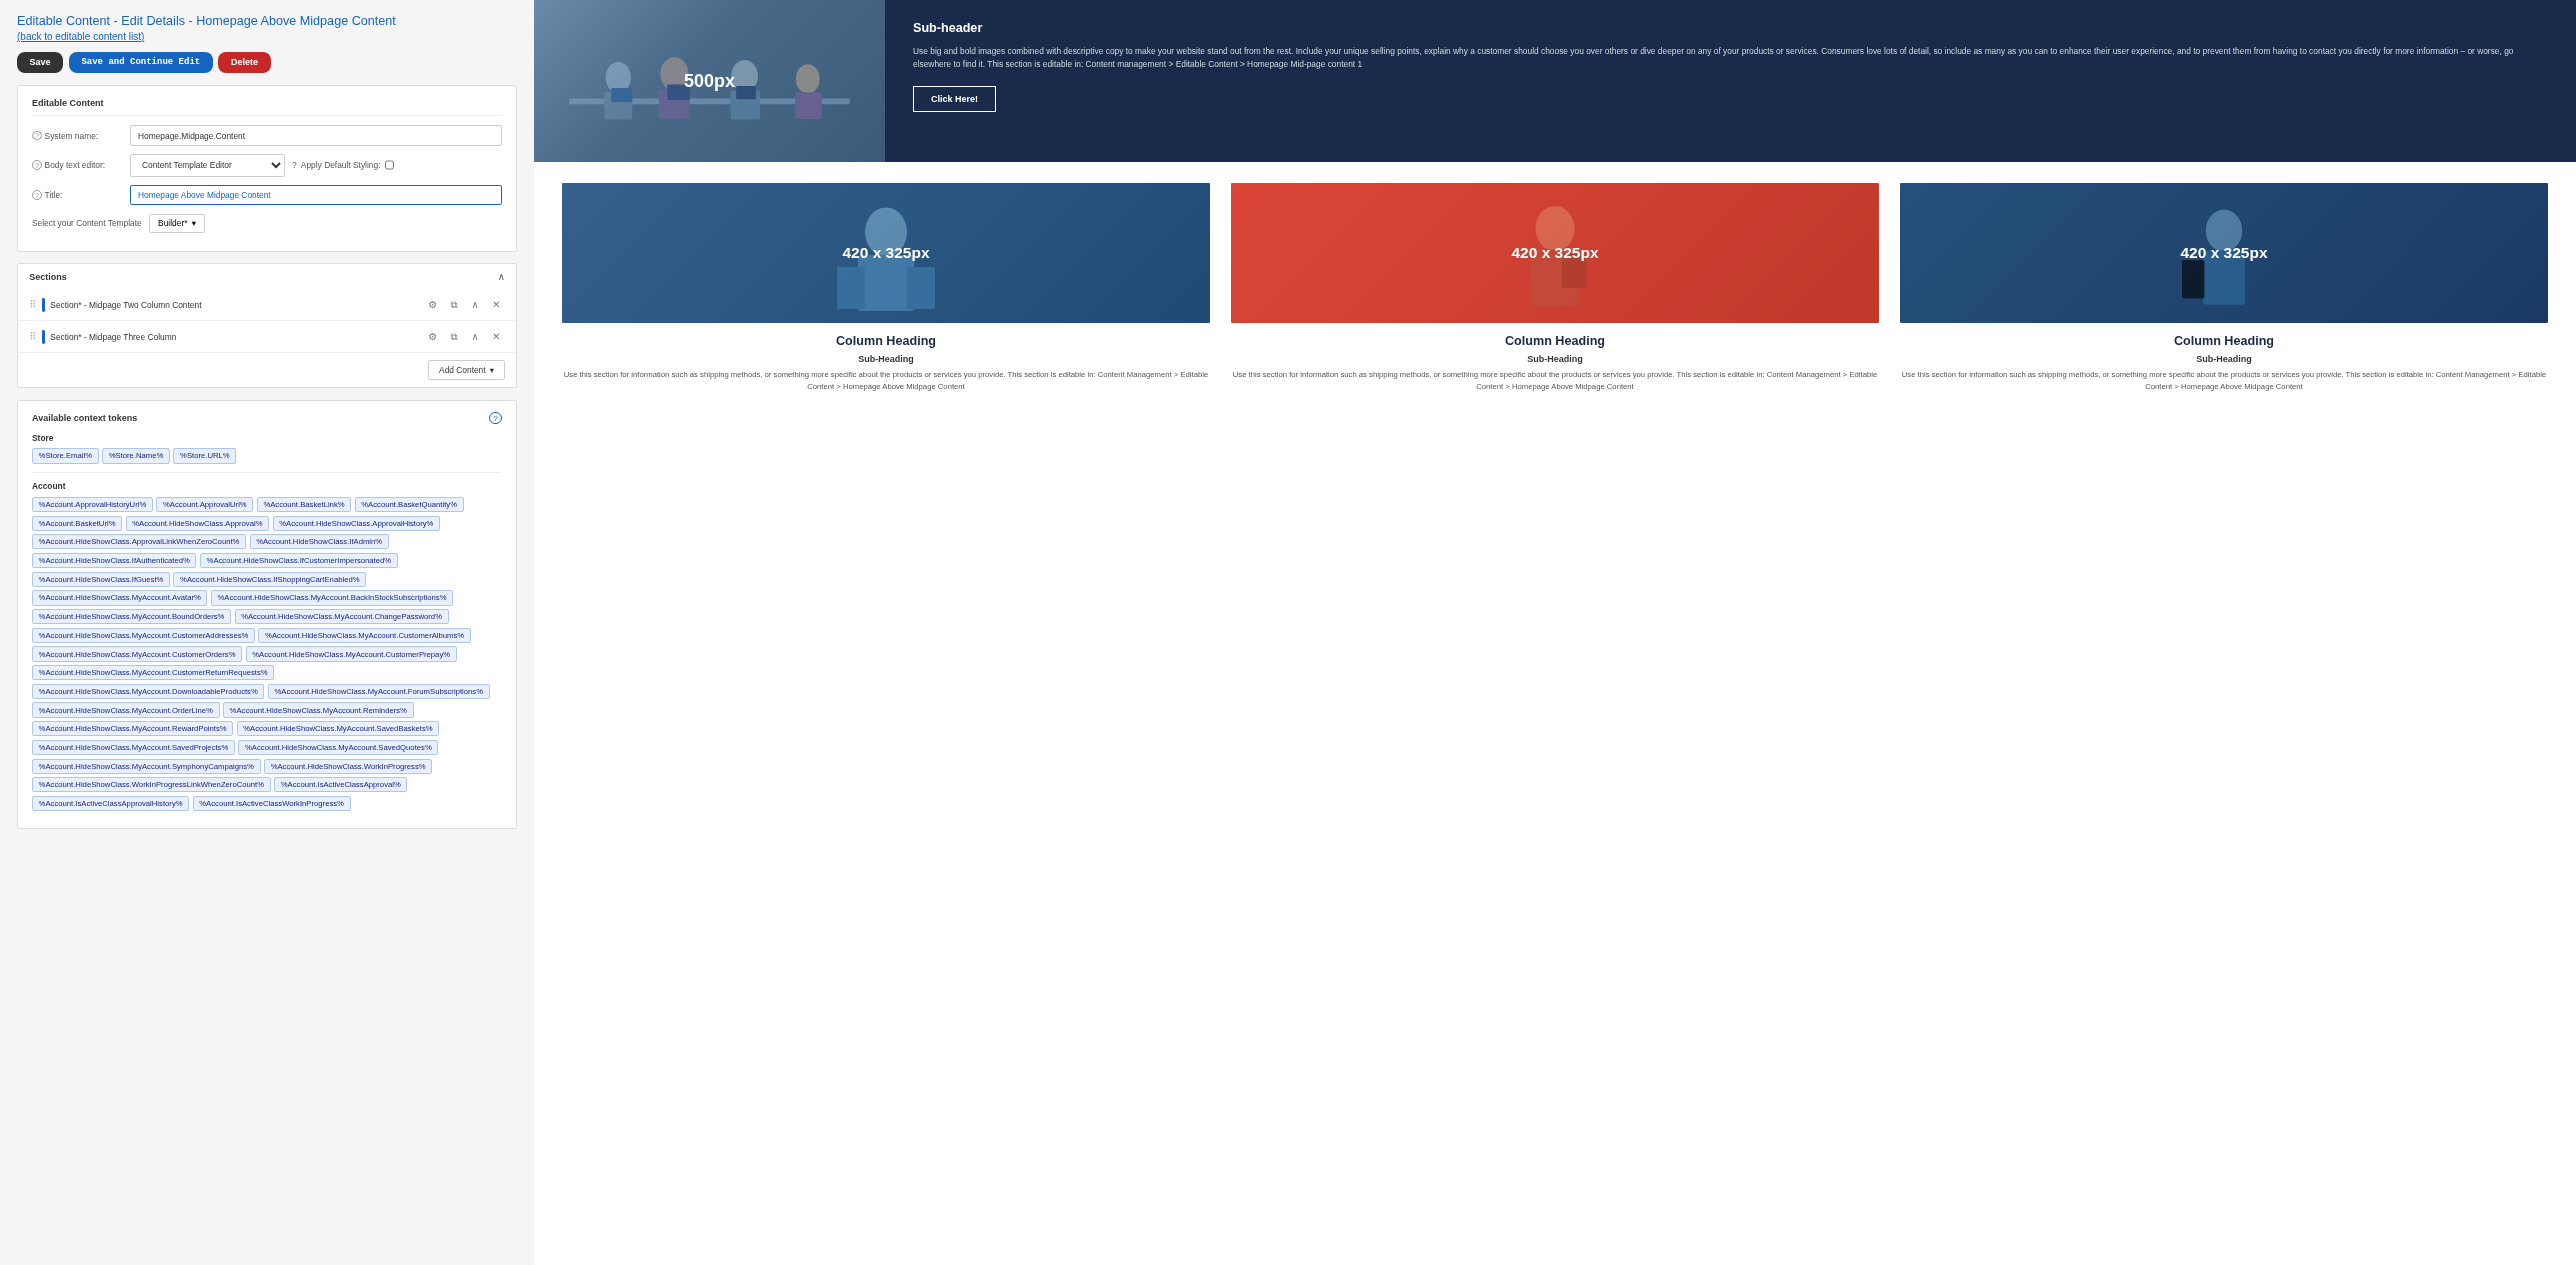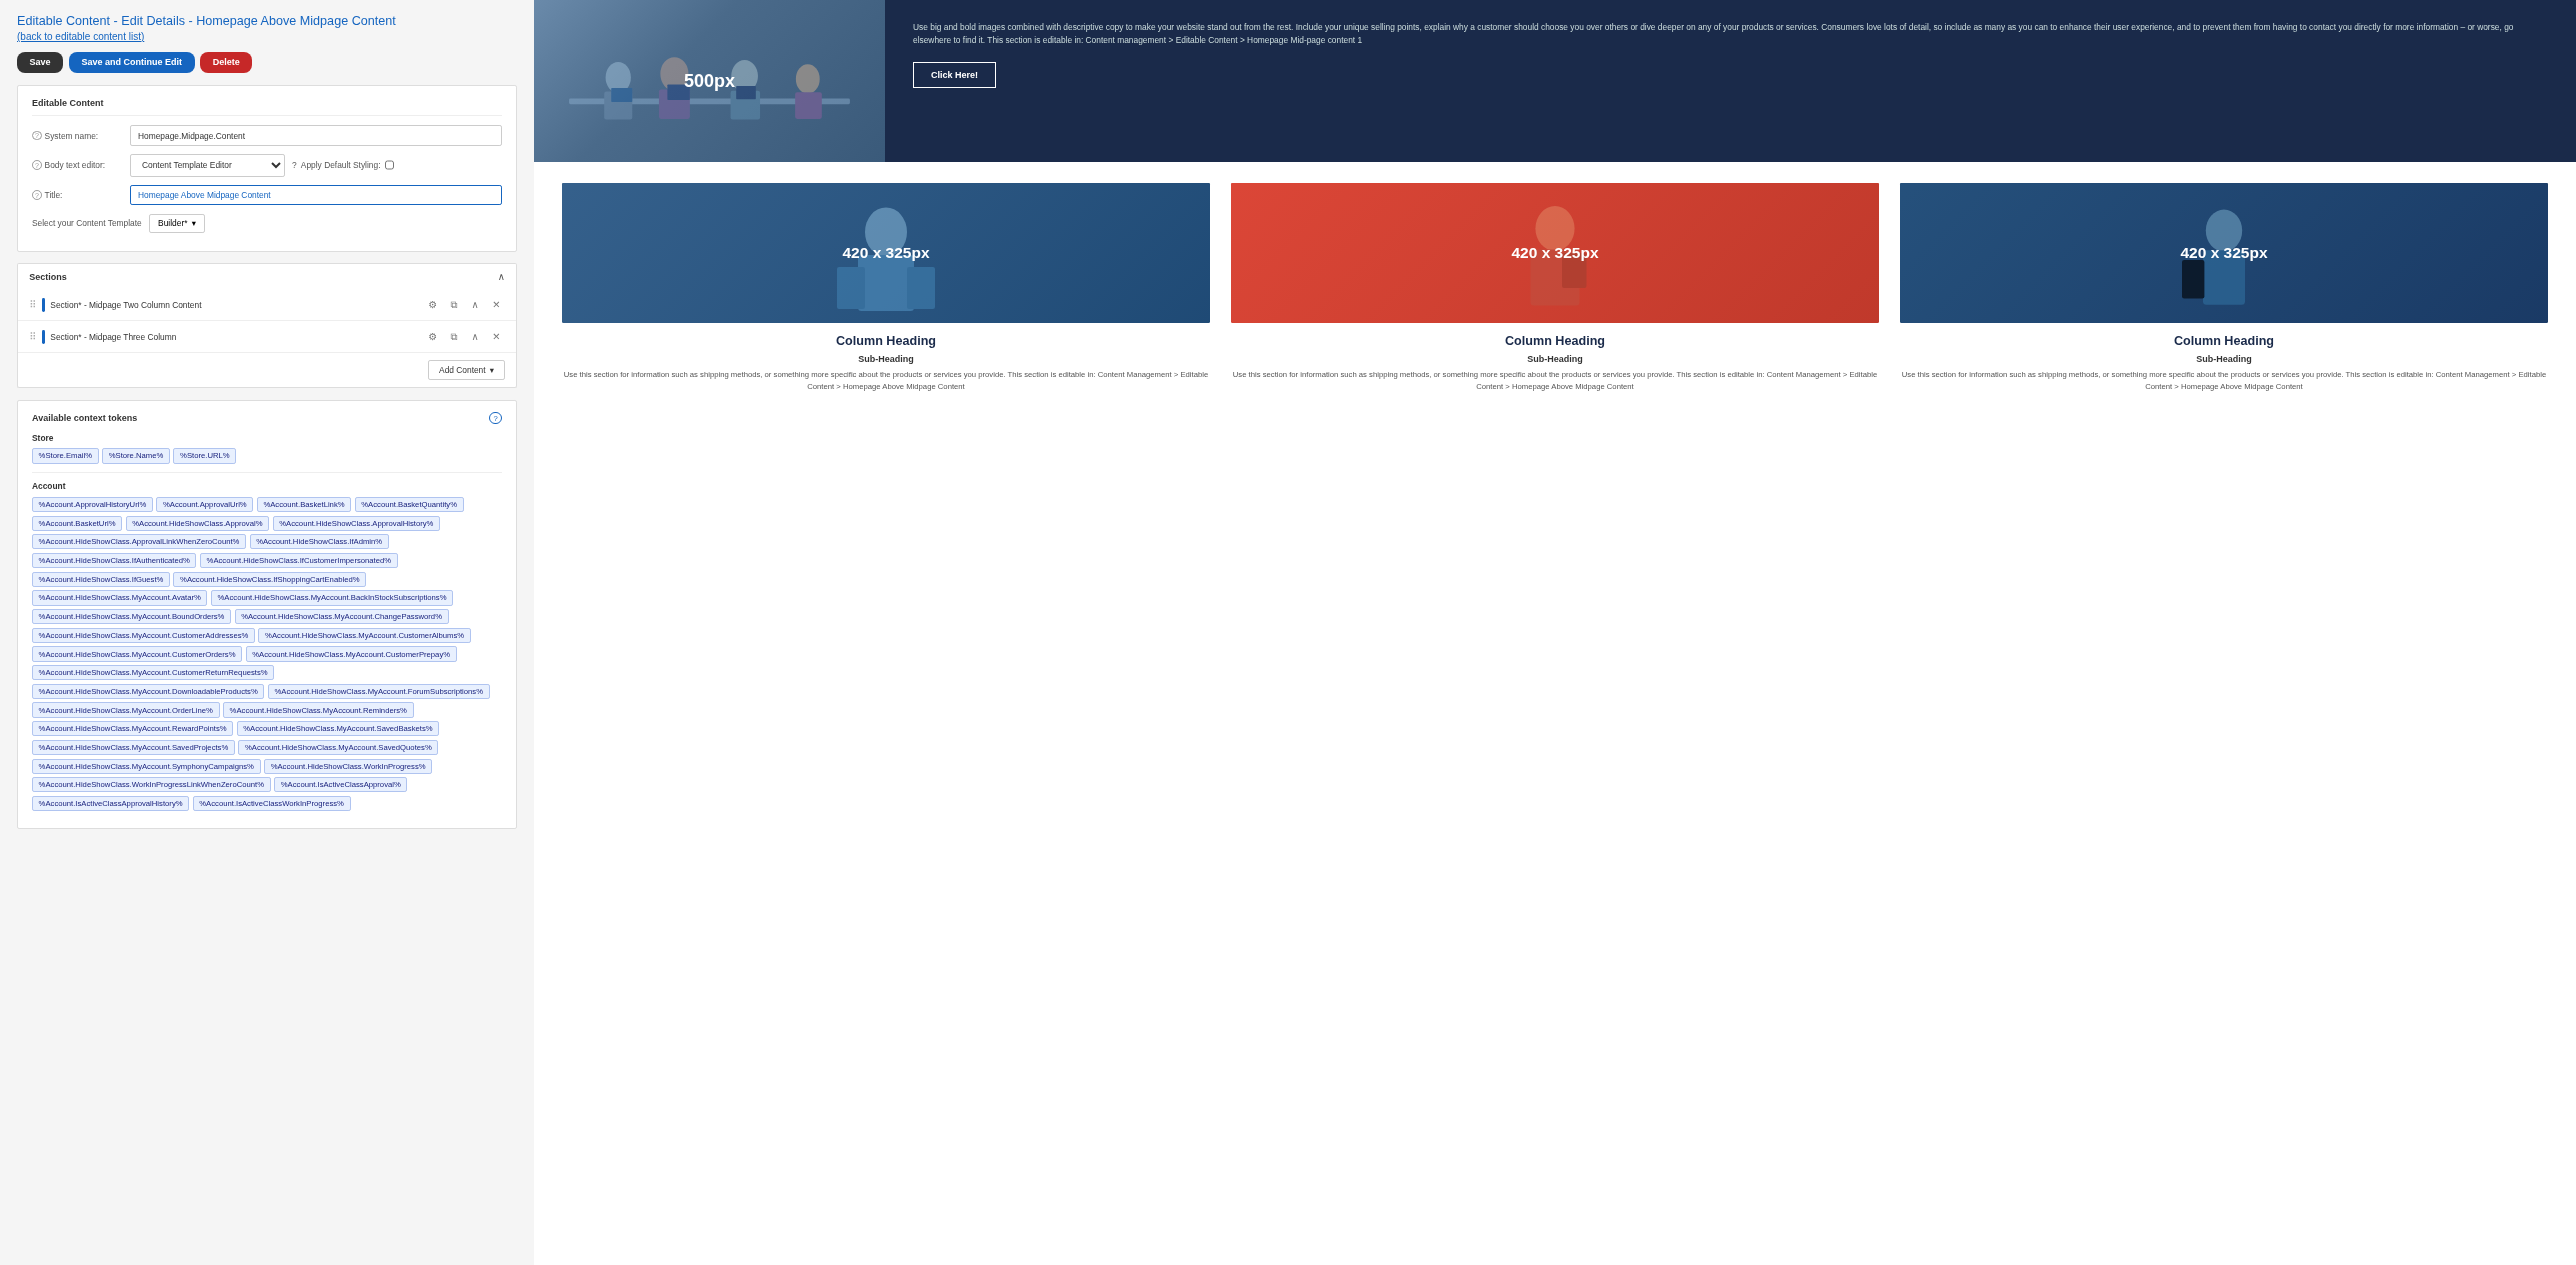--- a/index.html
+++ b/index.html
@@ -39,21 +39,21 @@
     }
     .btn {
       padding: 5.6px 12.6px;
       border: none;
       border-radius: 8px;
       cursor: pointer;
       font-size: 9px;
       font-weight: bold;
     }
     .btn-dark { background: #333; color: #fff; }
-    .btn-blue { background: #1565c0; color: #fff; }
+    .btn-blue { background: #1565c0; color: #fff; font-family: Liberation Mono, monospace; }
     .btn-red { background: #c62828; color: #fff; }
 
     .section-card {
       background: #fff;
       border: 0.7px solid #ddd;
       border-radius: 2.1px;
       margin-bottom: 11.2px;
       padding: 11.2px 14px;
     }
 
@@ -630,20 +630,21 @@
         <ellipse cx="390" cy="112" rx="17" ry="21" fill="#d0b090"></ellipse>
         <rect x="372" y="131" width="38" height="38" fill="#9060a0" rx="3"></rect>
 
         <rect x="110" y="125" width="30" height="20" fill="#2060a0" rx="1"></rect>
         <rect x="190" y="120" width="32" height="22" fill="#204080" rx="1"></rect>
         <rect x="288" y="122" width="28" height="19" fill="#1a3870" rx="1"></rect>
       </svg>
       <span class="preview-hero-img-label">500px</span>
     </div>
     <div class="preview-hero-content">
+      <div class="preview-hero-subheader">Sub-header</div>
       <div class="preview-hero-text">Use big and bold images combined with descriptive copy to make your website stand out from the rest. Include your unique selling points, explain why a customer should choose you over others or dive deeper on any of your products or services. Consumers love lots of detail, so include as many as you can to enhance their user experience, and to prevent them from having to contact you directly for more information – or worse, go elsewhere to find it. This section is editable in: Content management &gt; Editable Content &gt; Homepage Mid-page content 1</div>
       <button class="preview-btn">Click Here!</button>
     </div>
   </div>
 
   <div class="preview-columns">
     <div class="preview-cols-grid">
 
       <div class="preview-col">
         <div class="preview-col-img col-img-blue">

